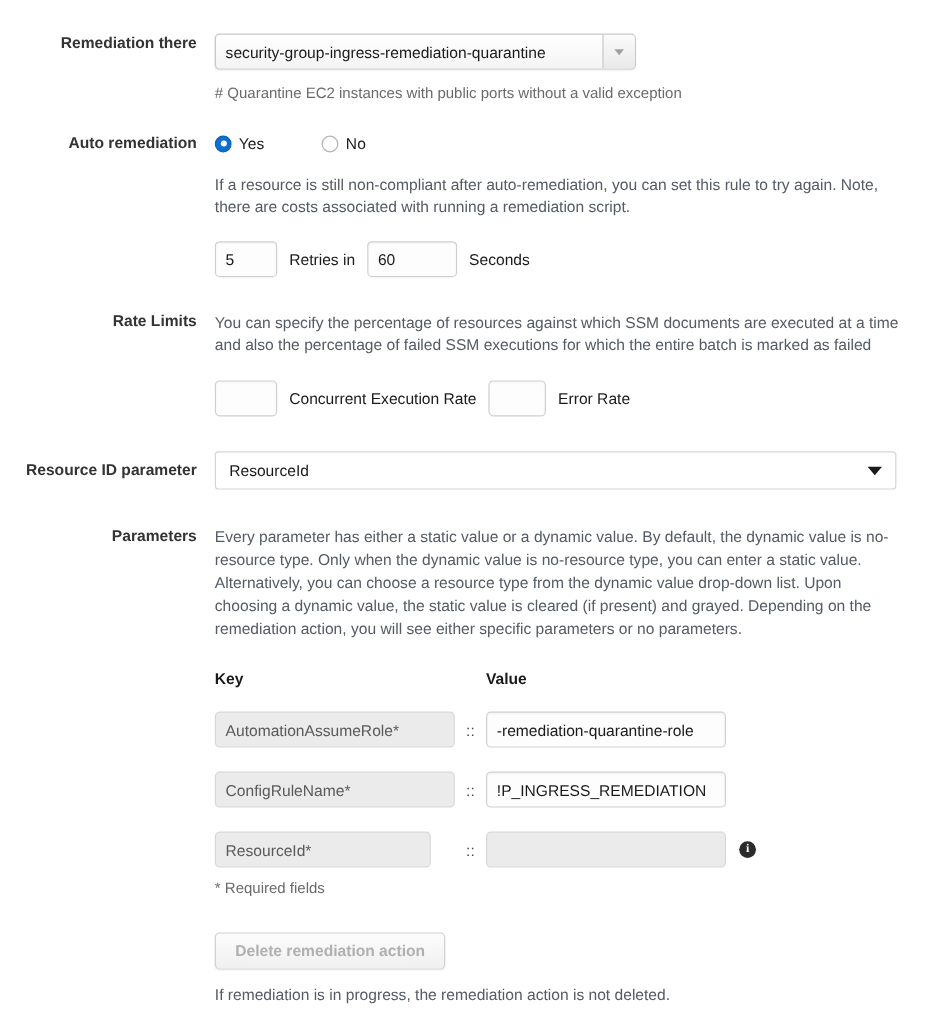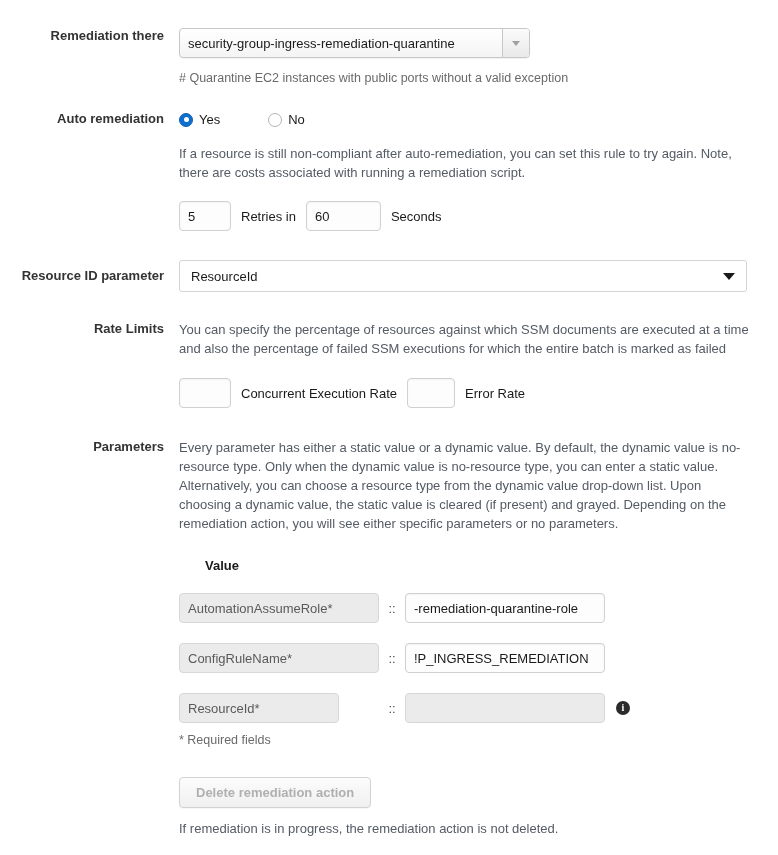--- a/index.html
+++ b/index.html
@@ -271,50 +271,51 @@
 
       <div class="inline-row" style="margin-top:19px;">
         <div class="tinput" style="width:52px;">5</div>
         <span class="inline-text">Retries in</span>
         <div class="tinput" style="width:75px;">60</div>
         <span class="inline-text">Seconds</span>
       </div>
     </div>
   </div>
 
-  <div class="row" style="margin-top:29px;">
-    <div class="label-col" style="padding-top:8px;">Resource ID parameter</div>
-    <div class="field-col">
-      <div class="select-wide">
-        <span class="sw-text">ResourceId</span>
-        <span class="tri-lg"></span>
-      </div>
-    </div>
-  </div>
-
   <div class="row" style="margin-top:28px;">
     <div class="label-col" style="padding-top:1px;">Rate Limits</div>
     <div class="field-col">
       <div class="help">You can specify the percentage of resources against which SSM documents are executed at a time and also the percentage of failed SSM executions for which the entire batch is marked as failed</div>
 
       <div class="inline-row" style="margin-top:20px;">
         <div class="tinput" style="width:52px;"></div>
         <span class="inline-text">Concurrent Execution Rate</span>
         <div class="tinput" style="width:48px;"></div>
         <span class="inline-text">Error Rate</span>
       </div>
     </div>
   </div>
 
+  <div class="row" style="margin-top:29px;">
+    <div class="label-col" style="padding-top:8px;">Resource ID parameter</div>
+    <div class="field-col">
+      <div class="select-wide">
+        <span class="sw-text">ResourceId</span>
+        <span class="tri-lg"></span>
+      </div>
+    </div>
+  </div>
+
   <div class="row" style="margin-top:30px;">
     <div class="label-col" style="padding-top:1px;">Parameters</div>
     <div class="field-col">
       <div class="help">Every parameter has either a static value or a dynamic value. By default, the dynamic value is no-resource type. Only when the dynamic value is no-resource type, you can enter a static value. Alternatively, you can choose a resource type from the dynamic value drop-down list. Upon choosing a dynamic value, the static value is cleared (if present) and grayed. Depending on the remediation action, you will see either specific parameters or no parameters.</div>
 
       <div class="param-head" style="margin-top:25px;margin-bottom:7px;">
+        <div class="col-key">Key</div>
         <div class="col-sep"></div>
         <div class="col-val">Value</div>
       </div>
 
       <div>
 
         <div class="param-row">
           <div class="col-key">
             <div class="tinput disabled" style="width:200px;">AutomationAssumeRole*</div>
           </div>
@@ -329,21 +330,21 @@
             <div class="tinput disabled" style="width:200px;">ConfigRuleName*</div>
           </div>
           <div class="col-sep">::</div>
           <div class="col-val">
             <div class="tinput" style="width:200px;">!P_INGRESS_REMEDIATION</div>
           </div>
         </div>
 
         <div class="param-row">
           <div class="col-key">
-            <div class="tinput disabled" style="width:160px;">ResourceId*</div>
+            <div class="tinput disabled" style="width:180px;">ResourceId*</div>
           </div>
           <div class="col-sep">::</div>
           <div class="col-val">
             <div class="tinput disabled" style="width:200px;"></div>
           </div>
           <div class="info-icon">i</div>
         </div>
 
       </div>
 

